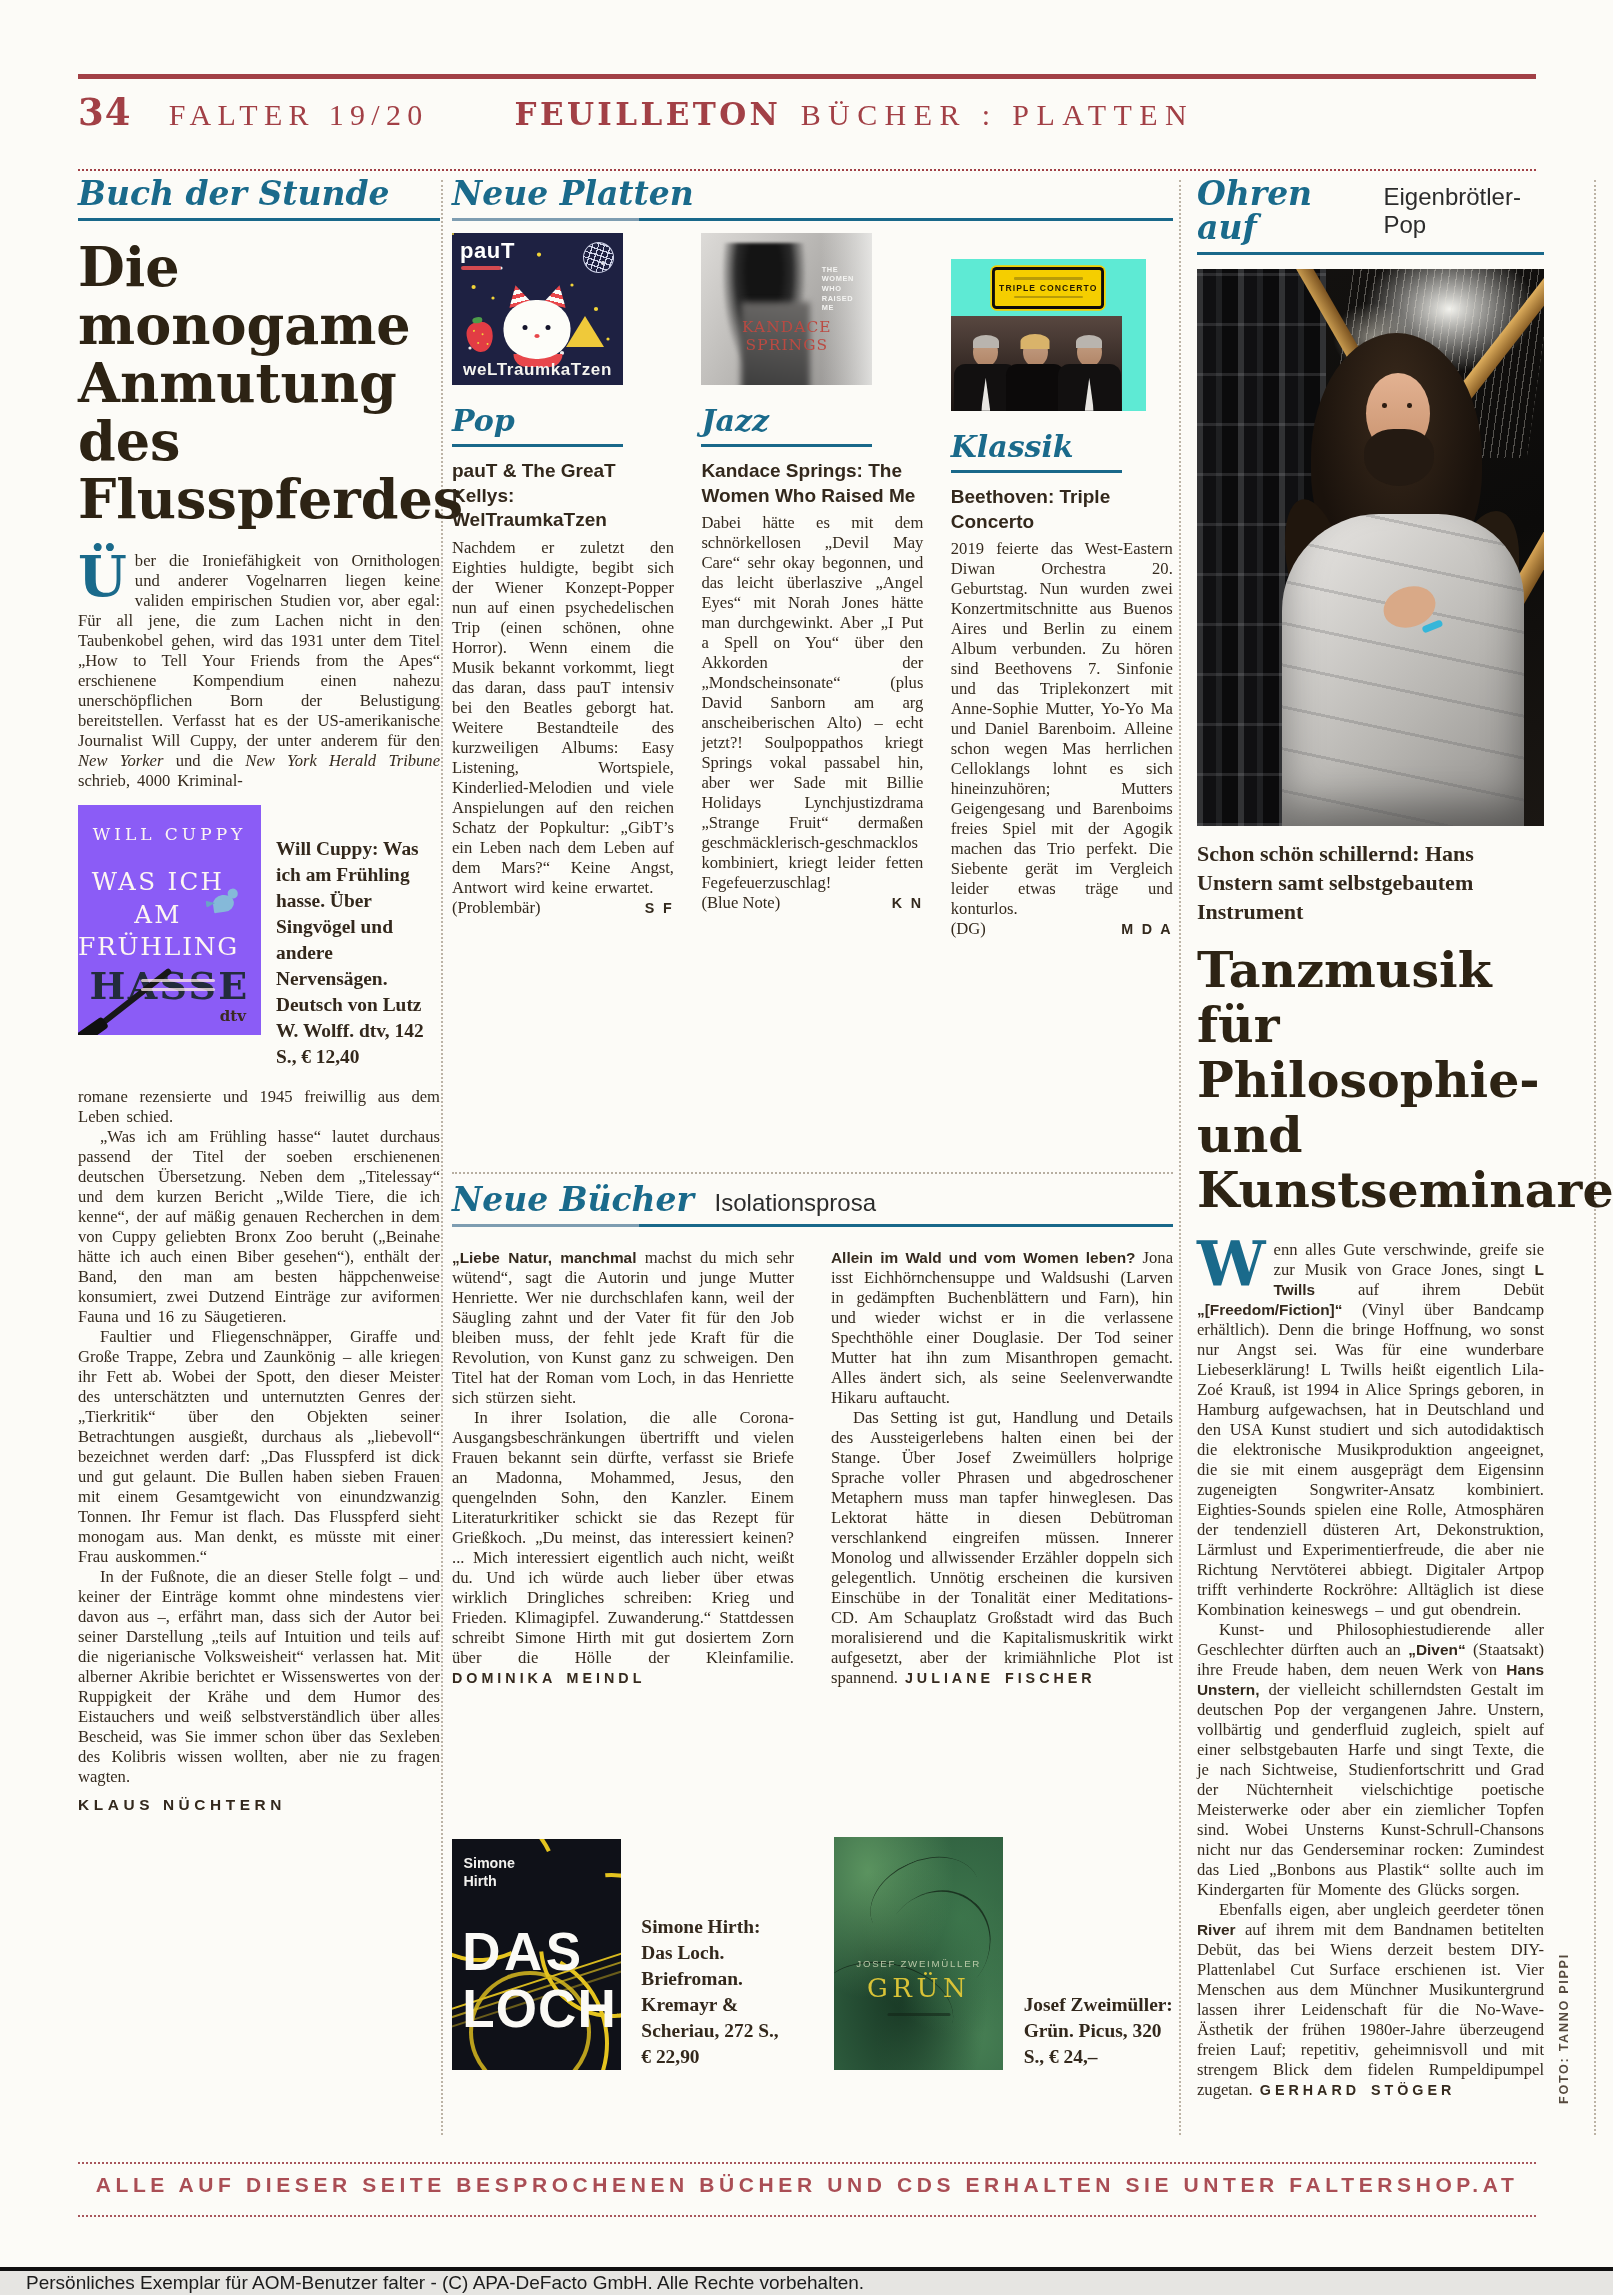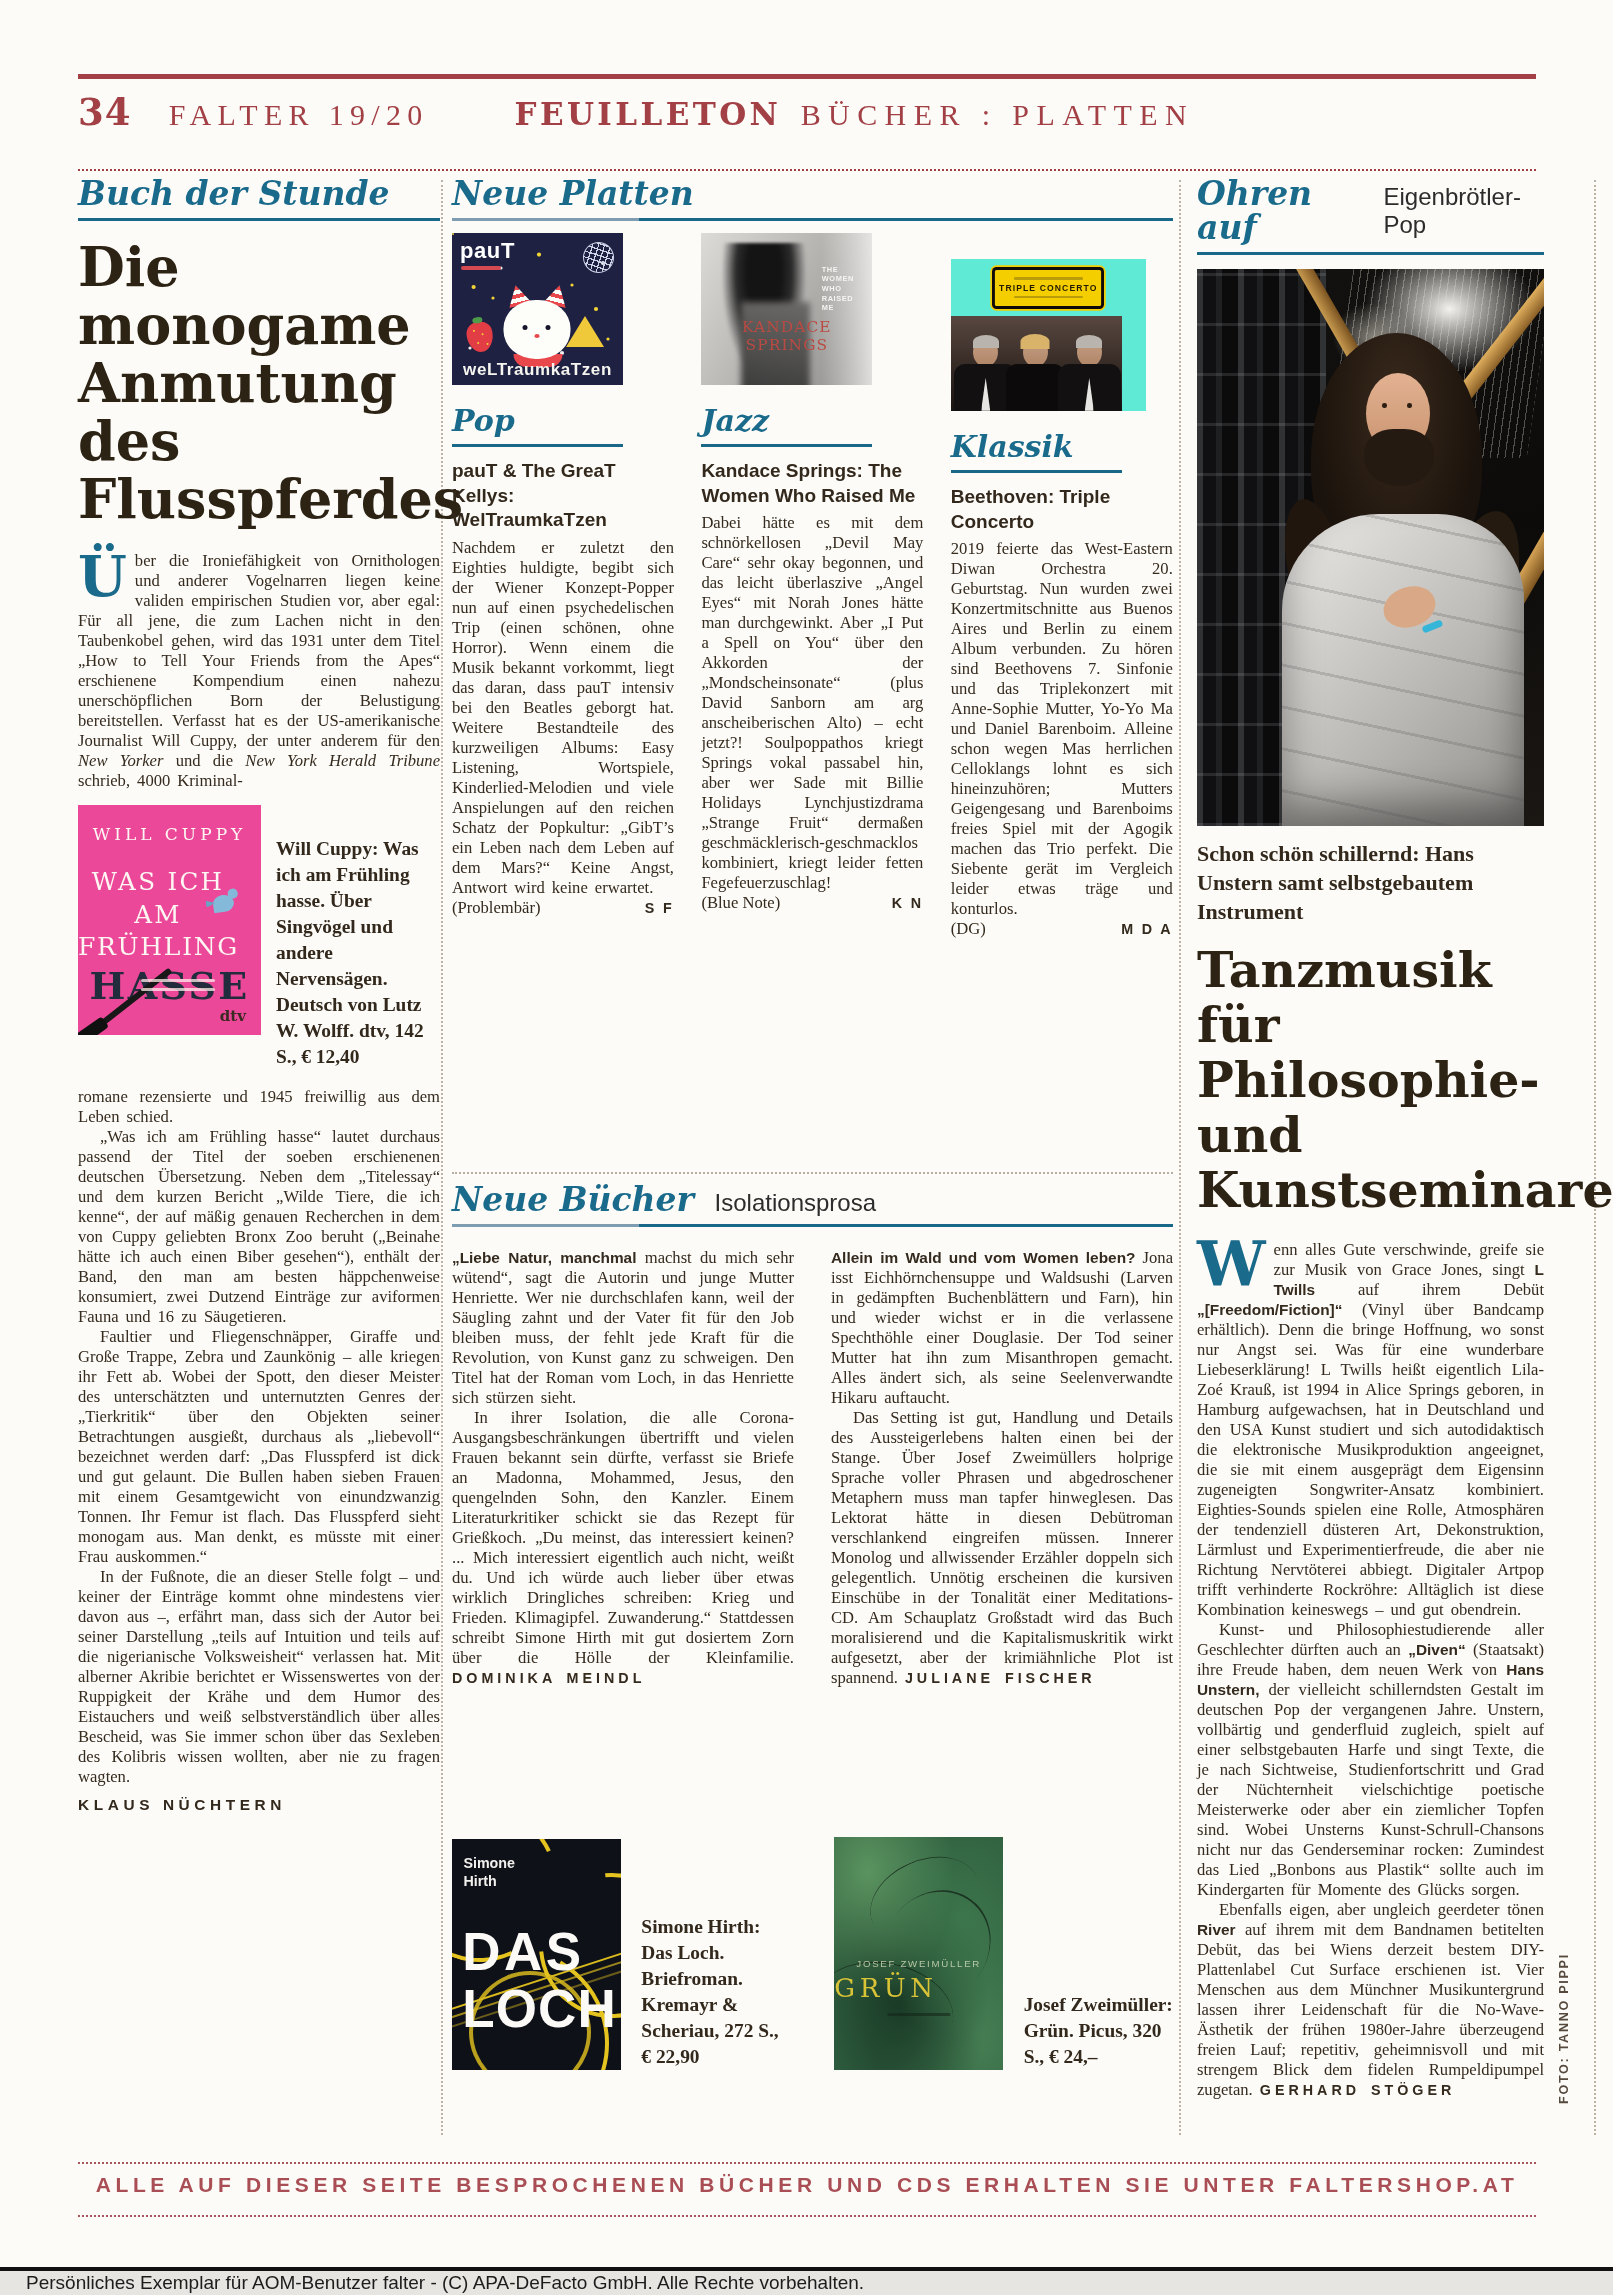--- a/index.html
+++ b/index.html
@@ -161,25 +161,25 @@
     radial-gradient(ellipse at 20% 15%,rgba(127,191,122,.55),transparent 45%),
     radial-gradient(ellipse at 75% 35%,rgba(63,122,78,.8),transparent 55%),
     radial-gradient(ellipse at 40% 70%,rgba(22,52,34,.9),transparent 60%),
     radial-gradient(ellipse at 85% 85%,rgba(94,160,104,.5),transparent 50%),
     #2f5e3f;}
   .gr-scrib{position:absolute;border-top:1.7px solid rgba(10,20,12,.65);border-radius:50%;}
   .gr-s1{left:34px;top:23px;width:114px;height:80px;transform:rotate(-24deg);}
   .gr-s2{left:51px;top:51px;width:103px;height:114px;transform:rotate(38deg);border-top-width:2.3px;}
   .gr-s3{left:-17px;top:126px;width:137px;height:91px;transform:rotate(12deg);}
   #cv-gr .author{position:absolute;left:0;right:0;top:121px;text-align:center;font-family:"Liberation Sans",sans-serif;font-size:9.7px;letter-spacing:1.7px;color:#cfd8b8;opacity:.85;}
-  #cv-gr .title{position:absolute;left:0;right:0;top:136px;font-family:"DejaVu Serif",serif;font-size:26px;letter-spacing:4.6px;color:#d9c337;}
+  #cv-gr .title{position:absolute;left:0;right:0;top:136px;text-align:center;font-family:"DejaVu Serif",serif;font-size:26px;letter-spacing:4.6px;color:#d9c337;}
   #cv-gr .sub-bar{position:absolute;left:50%;top:176px;transform:translateX(-50%);width:63px;height:3.4px;border-radius:1.7px;background:rgba(18,34,22,.55);}
 
   
-  #cv-wc{width:183px;height:230px;background:#ec4899;}
+  #cv-wc{width:183px;height:230px;background:#8b5cf6;}
   #cv-wc .author{position:absolute;left:0;right:0;top:19.4px;text-align:center;font-family:"DejaVu Serif",serif;font-size:17px;letter-spacing:4px;color:#fdf6f3;}
   #cv-wc .l1{position:absolute;left:0;right:23px;top:62px;text-align:center;font-family:"DejaVu Serif",serif;font-size:24.6px;letter-spacing:2.3px;color:#fdf6f3;}
   #cv-wc .l2{position:absolute;left:0;right:23px;top:95px;text-align:center;font-family:"DejaVu Serif",serif;font-size:24.6px;letter-spacing:2.3px;color:#fdf6f3;}
   #cv-wc .l3{position:absolute;left:0;right:0;top:127px;text-align:left;font-family:"DejaVu Serif",serif;font-size:25px;letter-spacing:1.7px;color:#fdf6f3;}
   #cv-wc .l4{position:absolute;left:0;right:0;top:158px;text-align:center;font-family:"DejaVu Serif",serif;font-weight:bold;font-size:38px;letter-spacing:2.3px;color:#232c3c;}
   .wc-bird{position:absolute;right:27.4px;top:90px;width:20.6px;height:17px;background:#85b9d9;border-radius:60% 60% 60% 10%;transform:rotate(-8deg);}
   .wc-bird::before{content:"";position:absolute;right:-5.7px;top:-4.6px;width:10.3px;height:9.1px;border-radius:50%;background:#85b9d9;}
   .wc-bird::after{content:"";position:absolute;left:-6.9px;top:3.4px;width:9.1px;height:6.9px;background:#6aa3c6;clip-path:polygon(0 0,100% 50%,0 100%);}
   .wc-gun{position:absolute;left:-15px;bottom:25px;width:120px;height:5.7px;background:#181818;transform:rotate(-38deg);border-radius:2.3px;}
   .wc-gun::before{content:"";position:absolute;left:-3.4px;top:-4px;width:40px;height:12.6px;background:#101010;border-radius:3.4px;transform:rotate(3deg);}

